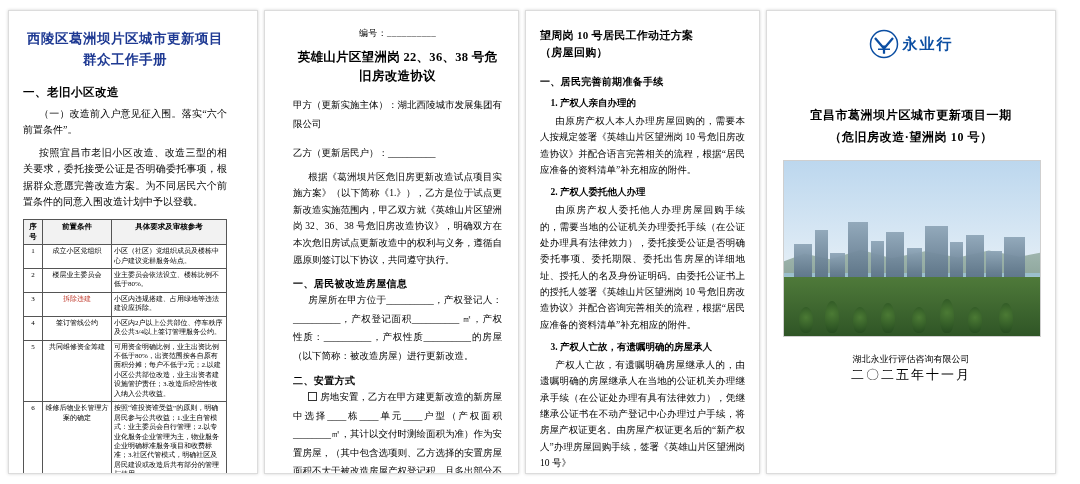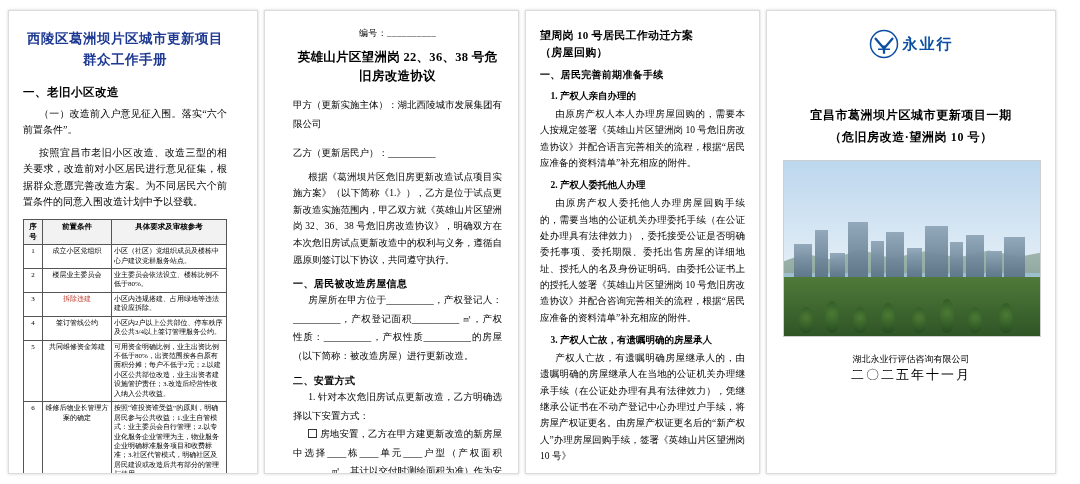--- a/index.html
+++ b/index.html
@@ -39,21 +39,21 @@
   .p2 .codeline{font-size:9px;text-align:center;letter-spacing:.4px;margin-bottom:8px;}
   .p2 .title{text-align:center;font-weight:bold;font-size:12.5px;line-height:1.5;letter-spacing:.3px;}
   .p2 .fill{font-size:9.5px;line-height:2.0;margin-top:10px;}
   .p2 .body{font-size:9.5px;line-height:1.75;text-align:justify;margin-top:6px;text-indent:1.6em;}
   .p2 .sec{font-weight:bold;font-size:10px;margin-top:9px;letter-spacing:.4px;}
   .p2 .line{font-size:9.5px;line-height:1.95;text-align:justify;text-indent:1.6em;}
   .p2 .box{display:inline-block;width:7px;height:7px;border:1px solid #333;margin-right:3px;vertical-align:-1px;}
 
   
   .p3 .title{text-align:left;font-weight:bold;font-size:11px;line-height:1.55;letter-spacing:.3px;}
-  .p3 .sec{font-weight:bold;font-size:10px;margin-top:7px;letter-spacing:.3px;}
+  .p3 .sec{font-weight:bold;font-size:10px;margin-top:14px;letter-spacing:.3px;}
   .p3 .sub{font-weight:bold;font-size:9.5px;margin-top:8px;text-indent:1.1em;}
   .p3 .para{font-size:9.5px;line-height:1.72;text-align:justify;margin-top:3px;text-indent:1.6em;}
 
   
   .p4 .brand{display:flex;align-items:center;justify-content:center;gap:4px;margin-top:4px;}
   .p4 .logo{width:30px;height:30px;flex:0 0 auto;}
   .p4 .brandtxt{font-size:15px;font-weight:bold;color:#0b4ea2;letter-spacing:2px;}
   .p4 .t1{margin-top:46px;text-align:center;font-size:12px;font-weight:bold;line-height:1.8;letter-spacing:.6px;}
   .p4 .t2{margin-top:14px;text-align:center;font-size:9.5px;}
   .p4 .photo{margin:12px 0 0 0;width:100%;height:175px;border:1px solid #cfcfcf;position:relative;overflow:hidden;}
@@ -77,21 +77,21 @@
 
 <div class="stage">
 
   <div class="page p1">
     <div class="title">
       <span>西陵区葛洲坝片区城市更新项目</span>
       <span class="l2">群众工作手册</span>
     </div>
     <div class="h2">一、老旧小区改造</div>
     <div class="para">（一）改造前入户意见征入围。落实“六个前置条件”。</div>
-    <div class="para">按照宜昌市老旧小区改造、改造三型的相关要求，改造前对小区居民进行意见征集，根据群众意愿完善改造方案。为不同居民六个前置条件的同意入围改造计划中予以登载。</div>
+    <div class="para">按照宜昌市老旧小区改造、改造三型的相关要求，委托接受公证是否明确委托事项，根据群众意愿完善改造方案。为不同居民六个前置条件的同意入围改造计划中予以登载。</div>
 
     <table class="t1">
       <tbody>
           <tr>
         <th>序号</th>
         <th>前置条件</th>
         <th>具体要求及审核参考</th>
       </tr>
       <tr>
         <td class="c">1</td>
@@ -135,21 +135,20 @@
 
     <div class="fill">甲方（更新实施主体）：湖北西陵城市发展集团有限公司</div>
     <div class="fill">乙方（更新居民户）：__________</div>
 
     <div class="body">根据《葛洲坝片区危旧房更新改造试点项目实施方案》（以下简称《1.》），乙方是位于试点更新改造实施范围内，甲乙双方就《英雄山片区望洲岗 32、36、38 号危旧房改造协议》，明确双方在本次危旧房试点更新改造中的权利与义务，遵循自愿原则签订以下协议，共同遵守执行。</div>
 
     <div class="sec">一、居民被改造房屋信息</div>
     <div class="line">房屋所在甲方位于__________，产权登记人：__________，产权登记面积__________ ㎡，产权性质：__________，产权性质__________的房屋（以下简称：被改造房屋）进行更新改造。</div>
 
     <div class="sec">二、安置方式</div>
-    <div class="line">1. 针对本次危旧房试点更新改造，乙方明确选择以下安置方式：</div>
     <div class="line">
       <span class="box"></span><span>房地安置，乙方在甲方建更新改造的新房屋中选择____栋____单元____户型（产权面积________㎡，其计以交付时测绘面积为准）作为安置房屋，（其中包含选项则、乙方选择的安置房屋面积不大于被改造房屋产权登记积，且多出部分不超过 20 ㎡）。</span>
     </div>
   </div>
 
   <div class="page p3">
     <div class="title">
       <span>望周岗 10 号居民工作动迁方案</span><br>
       <span>（房屋回购）</span>
     </div>

